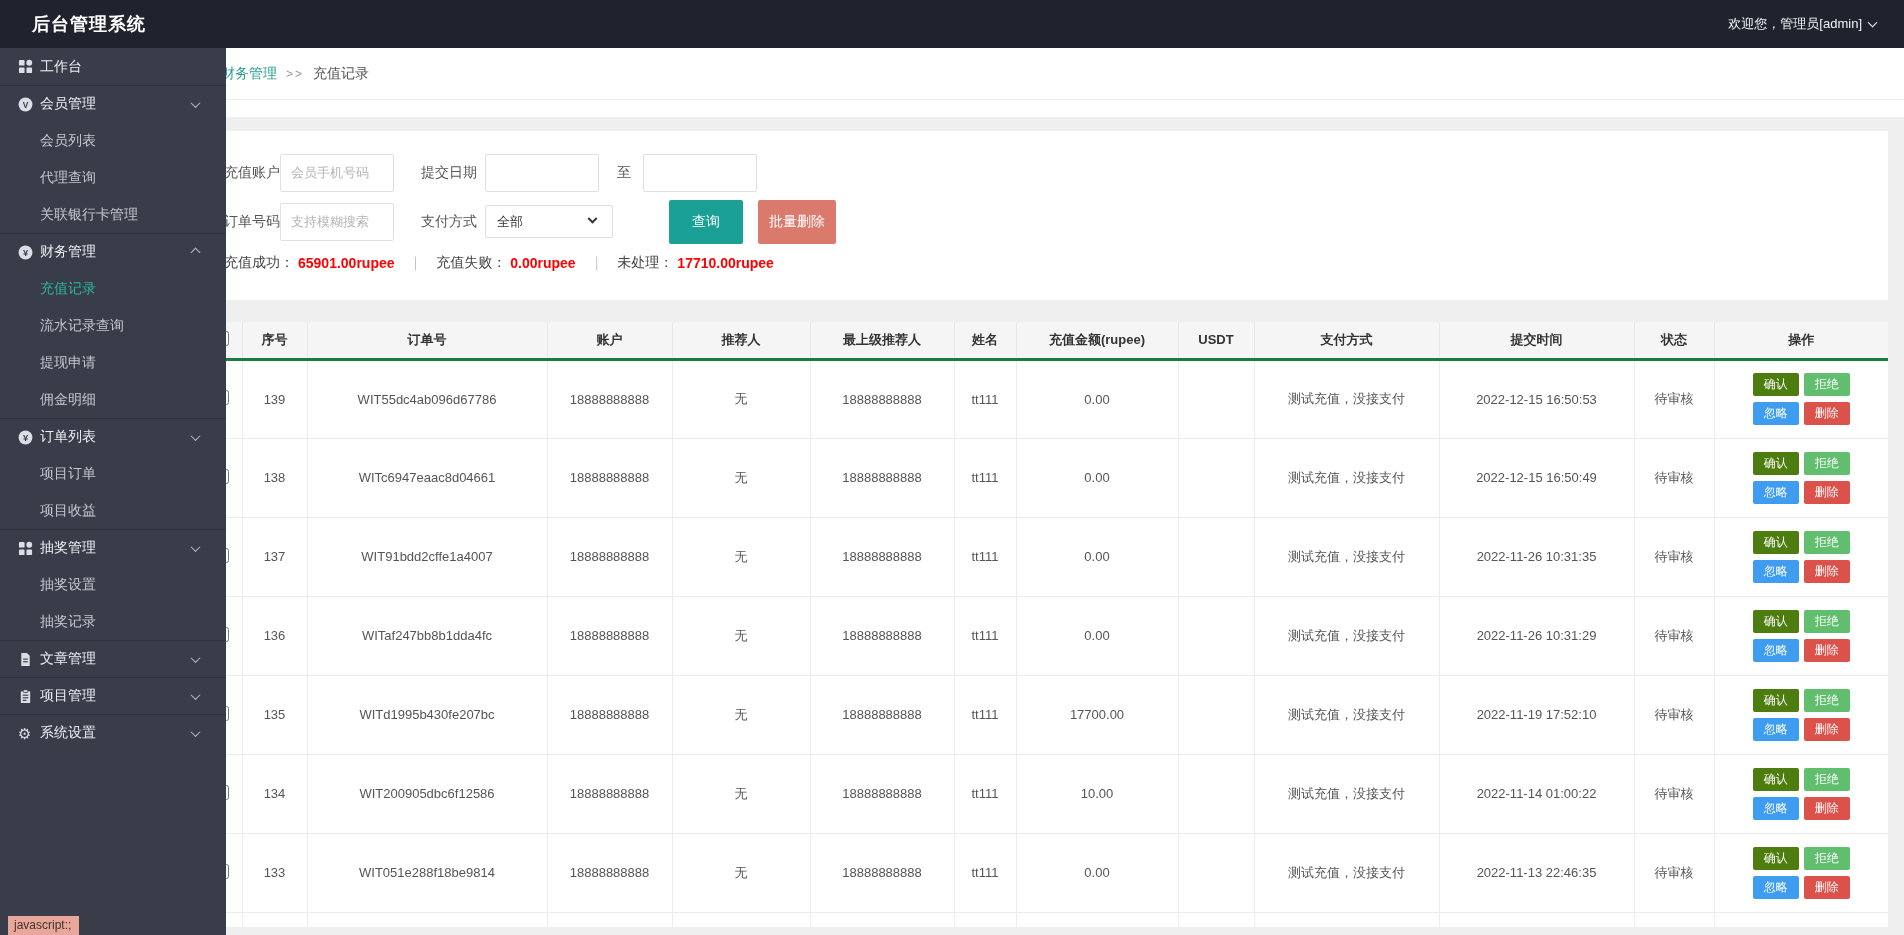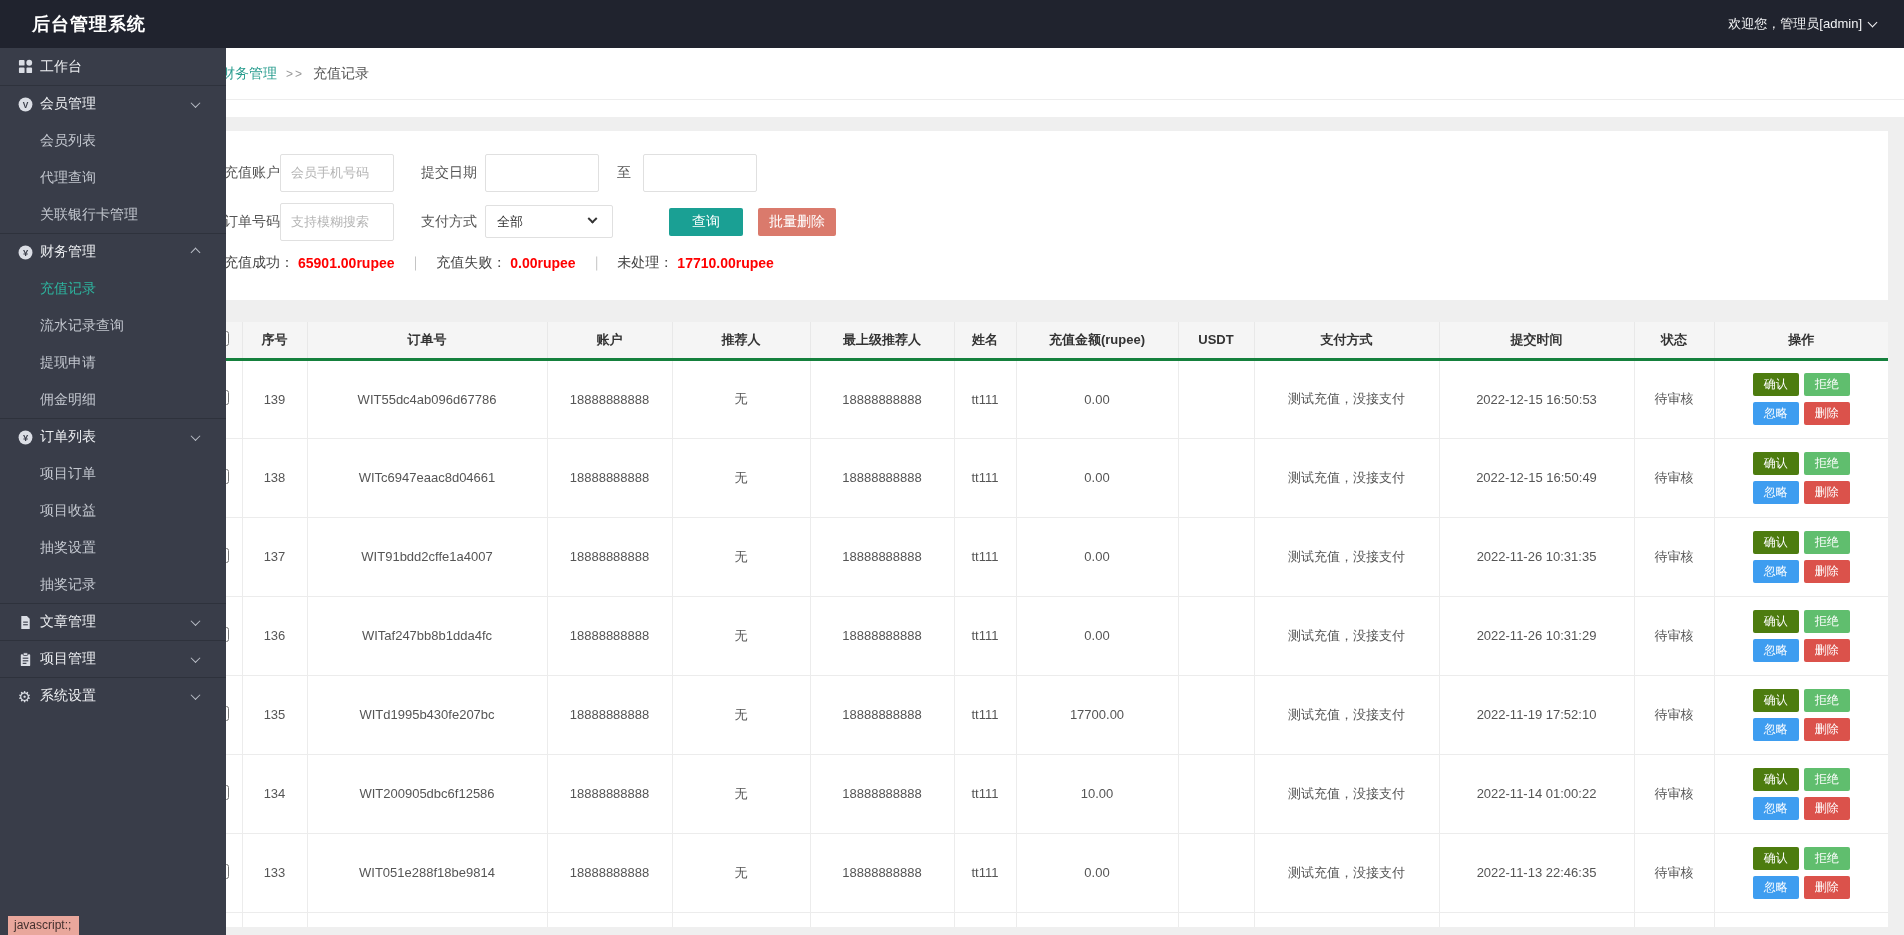--- a/index.html
+++ b/index.html
@@ -42,21 +42,21 @@
   .f-row { display:flex; align-items:center; height:33px; margin-bottom:16px; }
   .f-lbl { width:56px; color:#555; font-size:14px; flex:none; }
   .f-input { width:114px; height:33px; border:1px solid #e0e0e0; border-radius:2px; background:#fff; padding:18px 10px; font-size:13px; color:#333; outline:none; flex:none; }
   .f-input::placeholder { color:#b5b5b5; }
   .g2 { margin-left:27px; }
   .to-lbl { margin-left:18px; color:#555; flex:none; }
   .in3 { margin-left:12px; }
   .sel { margin-left:8px; width:128px; height:33px; border:1px solid #e0e0e0; border-radius:2px; background:#fff; display:flex; align-items:center; justify-content:space-between; padding:0 16px 0 11px; cursor:pointer; flex:none; }
   .sel .sel-val { font-size:13px; color:#333; }
   .sel .chev { border-color:#333; border-width:2px; transform:rotate(45deg) translate(-2px,-2px); }
-  .btn { height:28px; border:none; border-radius:2px; color:#fff; font-size:14px; cursor:pointer; font-family:inherit; }
+  .btn { height:44px; border:none; border-radius:2px; color:#fff; font-size:14px; cursor:pointer; font-family:inherit; }
   .btn-search { width:74px; margin-left:56px; background:#1aa094; }
   .btn-batch { width:78px; margin-left:15px; background:#da7a6c; }
   .stats { margin-top:8px; font-size:14px; color:#444; display:flex; align-items:center; }
   .stats b { color:#ff0000; font-weight:bold; margin-left:4px; }
   .stats .bar { color:#bbb; margin:0 14px; }
 
   
   .table-card { margin-top:22px; background:#fff; }
   table { width:100%; border-collapse:collapse; table-layout:fixed; }
   thead th { height:37px; background:#f5f5f5; font-size:13px; color:#333; font-weight:bold; border-right:1px solid #e8e8e8; border-bottom:3px solid #15803d; text-align:center; }
@@ -147,20 +147,32 @@
           </svg>
         </span>
         <span class="lab">订单列表</span>
         <span class="chev down"></span>
       </div>
       <div class="side-item sub">
         <span class="lab">项目订单</span>
       </div>
       <div class="side-item sub">
         <span class="lab">项目收益</span>
+      </div>
+      <div class="side-item top group-start">
+        <span class="side-icon">
+          <svg viewBox="0 0 16 16" width="15" height="15" fill="#dbdee5">
+            <rect x="1" y="1" width="6" height="6" rx="1"></rect>
+            <rect x="1" y="9" width="6" height="6" rx="1"></rect>
+            <rect x="9" y="9" width="6" height="6" rx="1"></rect>
+            <circle cx="12" cy="4" r="3.1"></circle>
+          </svg>
+        </span>
+        <span class="lab">抽奖管理</span>
+        <span class="chev down"></span>
       </div>
       <div class="side-item sub">
         <span class="lab">抽奖设置</span>
       </div>
       <div class="side-item sub">
         <span class="lab">抽奖记录</span>
       </div>
       <div class="side-item top group-start">
         <span class="side-icon">
           <svg viewBox="0 0 16 16" width="15" height="15">

